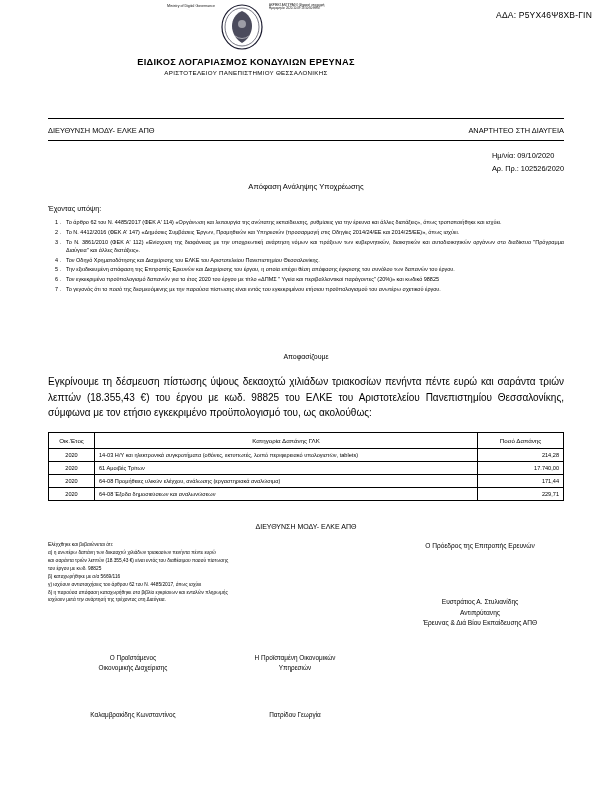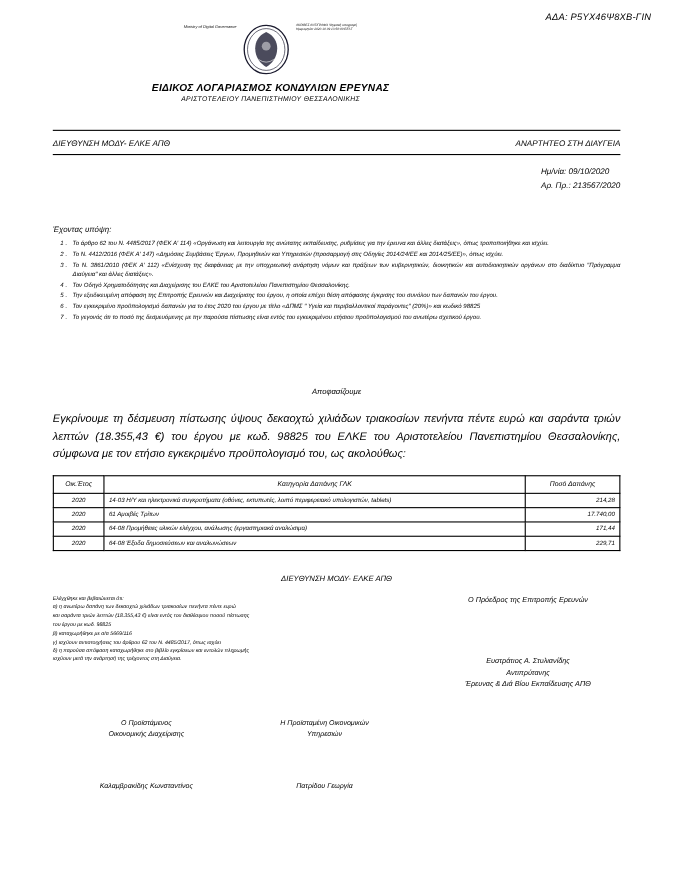--- a/index.html
+++ b/index.html
@@ -11,36 +11,35 @@
     font-family: "Liberation Sans", sans-serif;
     color: #000000;
     position: relative;
     overflow: hidden;
   }
   .page {
     position: relative;
     width: 612px;
     height: 792px;
     padding: 0;
-    font-style: italic;
   }
 
   
   .ada {
     position: absolute;
     top: 10px;
     right: 20px;
     font-size: 8.5px;
     letter-spacing: 0.2px;
   }
 
   
   .header {
     position: absolute;
-    top: 20px;
+    top: 2px;
     left: 0;
     width: 492px;
     text-align: center;
   }
   .ministry-row {
     display: flex;
     justify-content: center;
     align-items: flex-start;
     gap: 4px;
     height: 52px;
@@ -275,23 +274,24 @@
 
   <div class="dir-row" style="top:126px;">
     <span>ΔΙΕΥΘΥΝΣΗ ΜΟΔΥ- ΕΛΚΕ ΑΠΘ</span>
     <span>ΑΝΑΡΤΗΤΕΟ ΣΤΗ ΔΙΑΥΓΕΙΑ</span>
   </div>
 
   <div class="hrule" style="top:140px;"></div>
 
   <div class="datebox" style="top:150px;">
     <div>Ημ/νία: 09/10/2020</div>
-    <div>Αρ. Πρ.: 213567/2020</div>
-  </div>
-
+    <div>Αρ. Πρ.: 102526/2020</div>
+  </div>
+
+  <div class="doc-title" style="top:182px;">Απόφαση Ανάληψης Υποχρέωσης</div>
 
   <div class="section-label" style="top:204px;">Έχοντας υπόψη:</div>
 
   <div class="list" style="top:218px;">
     <div class="list-item">
       <div class="list-num">1 .</div>
       <div class="list-text">Το άρθρο 62 του Ν. 4485/2017 (ΦΕΚ Α' 114) «Οργάνωση και λειτουργία της ανώτατης εκπαίδευσης, ρυθμίσεις για την έρευνα και άλλες διατάξεις», όπως τροποποιήθηκε και ισχύει.</div>
     </div>
     <div class="list-item">
       <div class="list-num">2 .</div>

